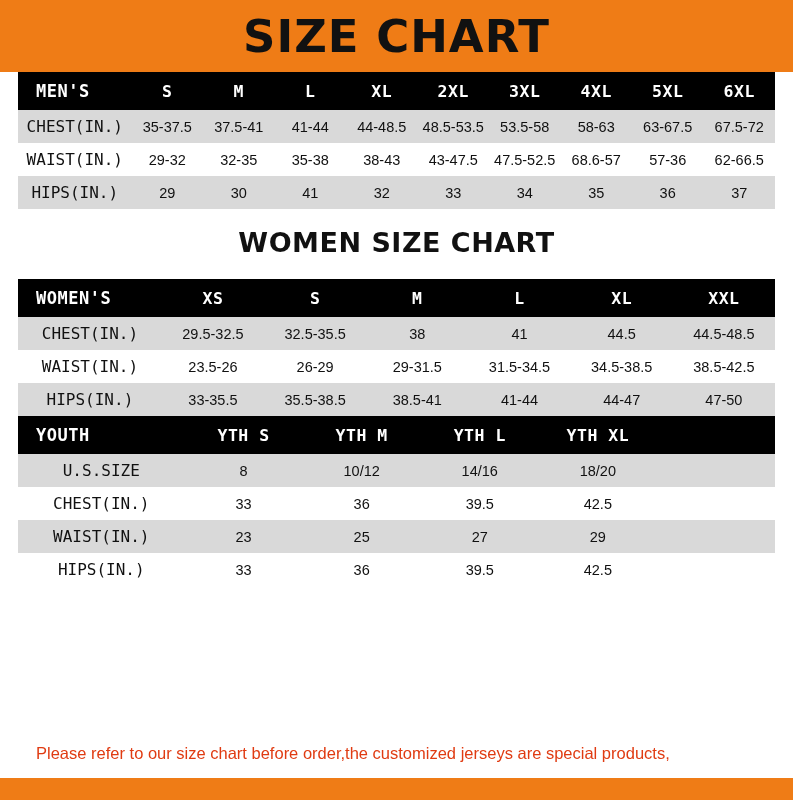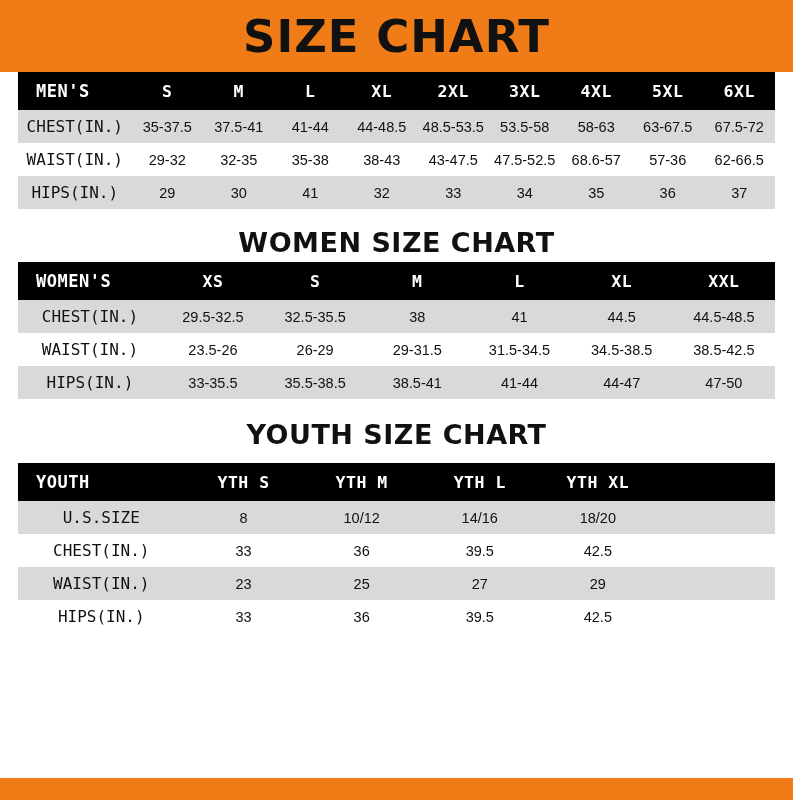--- a/index.html
+++ b/index.html
@@ -41,21 +41,21 @@
   }
   .section-title {
     font-family: "DejaVu Sans", sans-serif;
     font-weight: bold;
     font-size: 27px;
     color: #111111;
     text-align: center;
     letter-spacing: 0.5px;
   }
   .t1 { margin-top: 14px; margin-bottom: 12px; }
-  .t2 { margin-top: 18px; margin-bottom: 4px; }
+  .t2 { margin-top: 18px; margin-bottom: 21px; }
   .t3 { margin-top: 20px; margin-bottom: 13px; }
 
   table {
     width: 100%;
     border-collapse: collapse;
     table-layout: fixed;
   }
   thead th {
     background: #000000;
     color: #ffffff;
@@ -235,21 +235,20 @@
           <td>33-35.5</td>
           <td>35.5-38.5</td>
           <td>38.5-41</td>
           <td>41-44</td>
           <td>44-47</td>
           <td>47-50</td>
         </tr>
       </tbody>
     </table>
 
-    <div class="section-title t3">YOUTH SIZE CHART</div>
 
     <table class="youth">
       <colgroup>
           <col class="c0">
           <col>
           <col>
           <col>
           <col>
           <col>
         </colgroup>
@@ -293,18 +292,19 @@
           <td>33</td>
           <td>36</td>
           <td>39.5</td>
           <td>42.5</td>
           <td></td>
         </tr>
       </tbody>
     </table>
 
     <div class="note">
+      <span class="line">Please refer to our size chart before order,the customized jerseys are special products,</span>
     </div>
 
   </div>
 
   <div class="bottom-bar"></div>
 </div>
 
 </body></html>

